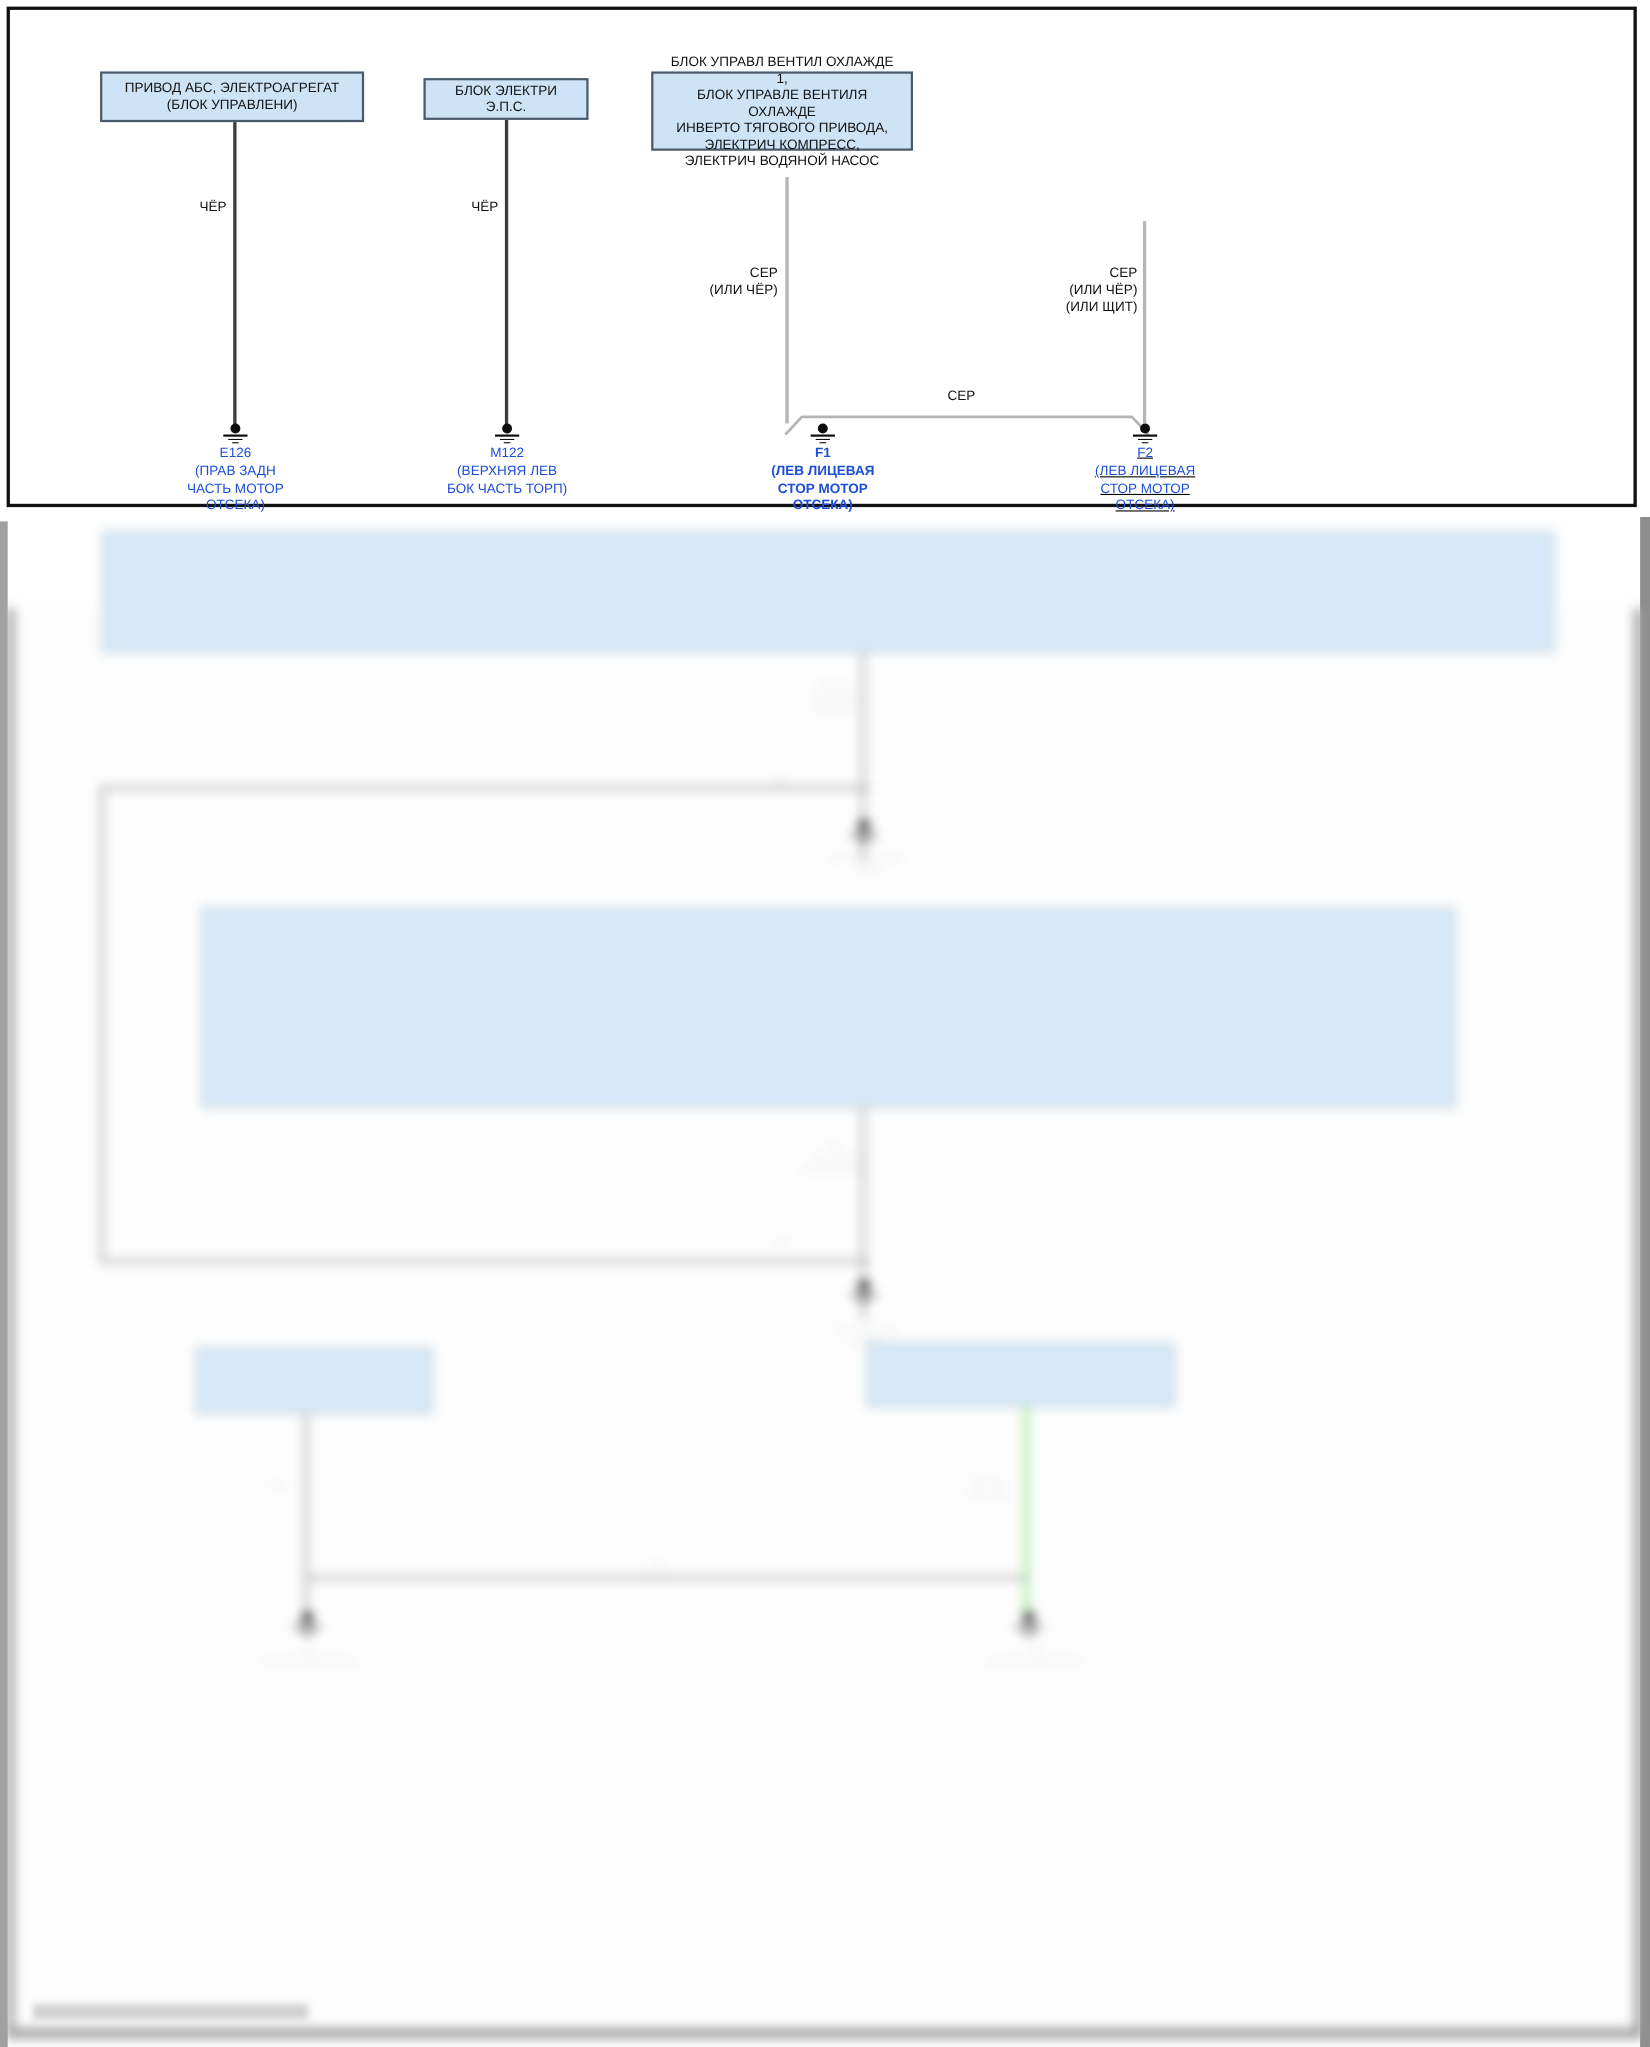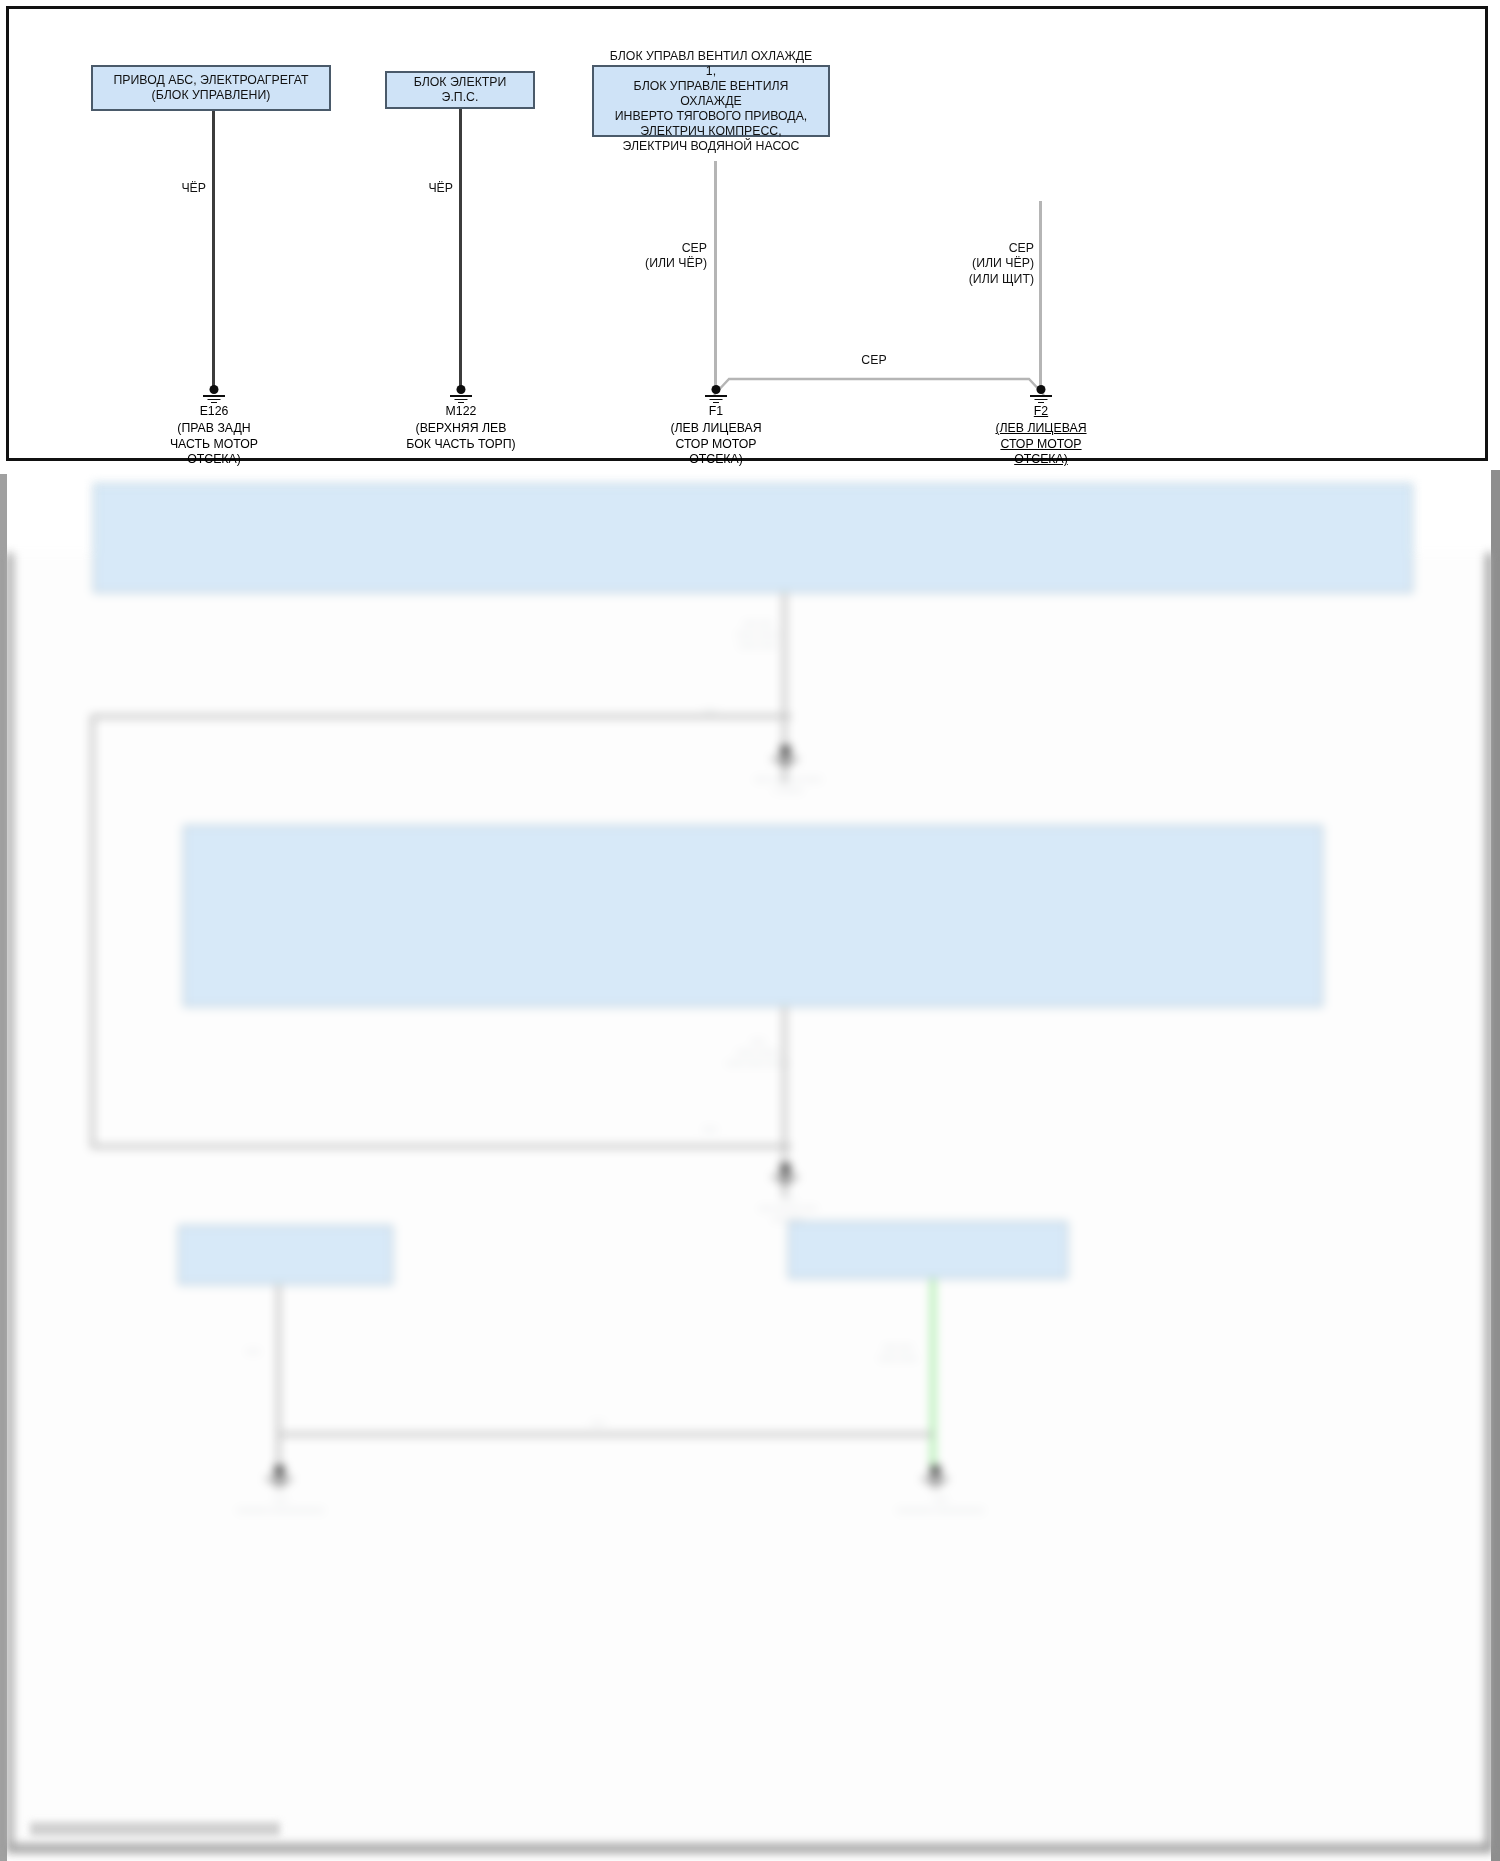--- a/index.html
+++ b/index.html
@@ -90,21 +90,21 @@
   .gnd .sym{position:relative;height:17px;width:34px;margin:0 auto;}
   .gnd .sym .dot{position:absolute;left:50%;top:0;transform:translateX(-50%);
       width:9px;height:9px;border-radius:50%;background:#0d0d0d;}
   .gnd .sym .b1{position:absolute;left:50%;top:10px;transform:translateX(-50%);
       width:22px;height:2px;background:#0d0d0d;}
   .gnd .sym .b2{position:absolute;left:50%;top:13.5px;transform:translateX(-50%);
       width:13px;height:1.6px;background:#0d0d0d;}
   .gnd .sym .b3{position:absolute;left:50%;top:16.5px;transform:translateX(-50%);
       width:6px;height:1.6px;background:#0d0d0d;}
   .gnd .txt{
-    font-size:12.3px;color:#000000;line-height:1.26;white-space:pre-line;margin-top:2px;
+    font-size:12.3px;color:#1d4ed8;line-height:1.26;white-space:pre-line;margin-top:2px;
   }
 
   
   .edge-right{position:absolute;right:0;top:470px;width:9px;height:1391px;background:#8e8e8e;}
   .edge-left{position:absolute;left:0;top:474px;width:7px;height:1387px;background:#a0a0a0;}
 
   .footer-blur{
     position:absolute; left:30px; top:1822px; width:250px; height:14px;
     background:#c9c9c9; filter:blur(3.5px); opacity:.85;
   }
@@ -235,21 +235,21 @@
         <div class="dot"></div>
           <div class="b1"></div>
           <div class="b2"></div>
           <div class="b3"></div>
       </div>
       <div class="txt">M122</div>
       <div class="txt">(ВЕРХНЯЯ ЛЕВ
 БОК ЧАСТЬ ТОРП)</div>
     </div>
 
-    <div class="gnd" style="left:632px;top:376px;width:150px;">
+    <div class="gnd" style="left:664px;top:376px;width:150px;font-weight:bold;">
       <div class="sym">
         <div class="dot"></div>
           <div class="b1"></div>
           <div class="b2"></div>
           <div class="b3"></div>
       </div>
       <div class="txt">F1</div>
       <div class="txt">(ЛЕВ ЛИЦЕВАЯ
 СТОР МОТОР
 ОТСЕКА)</div>

